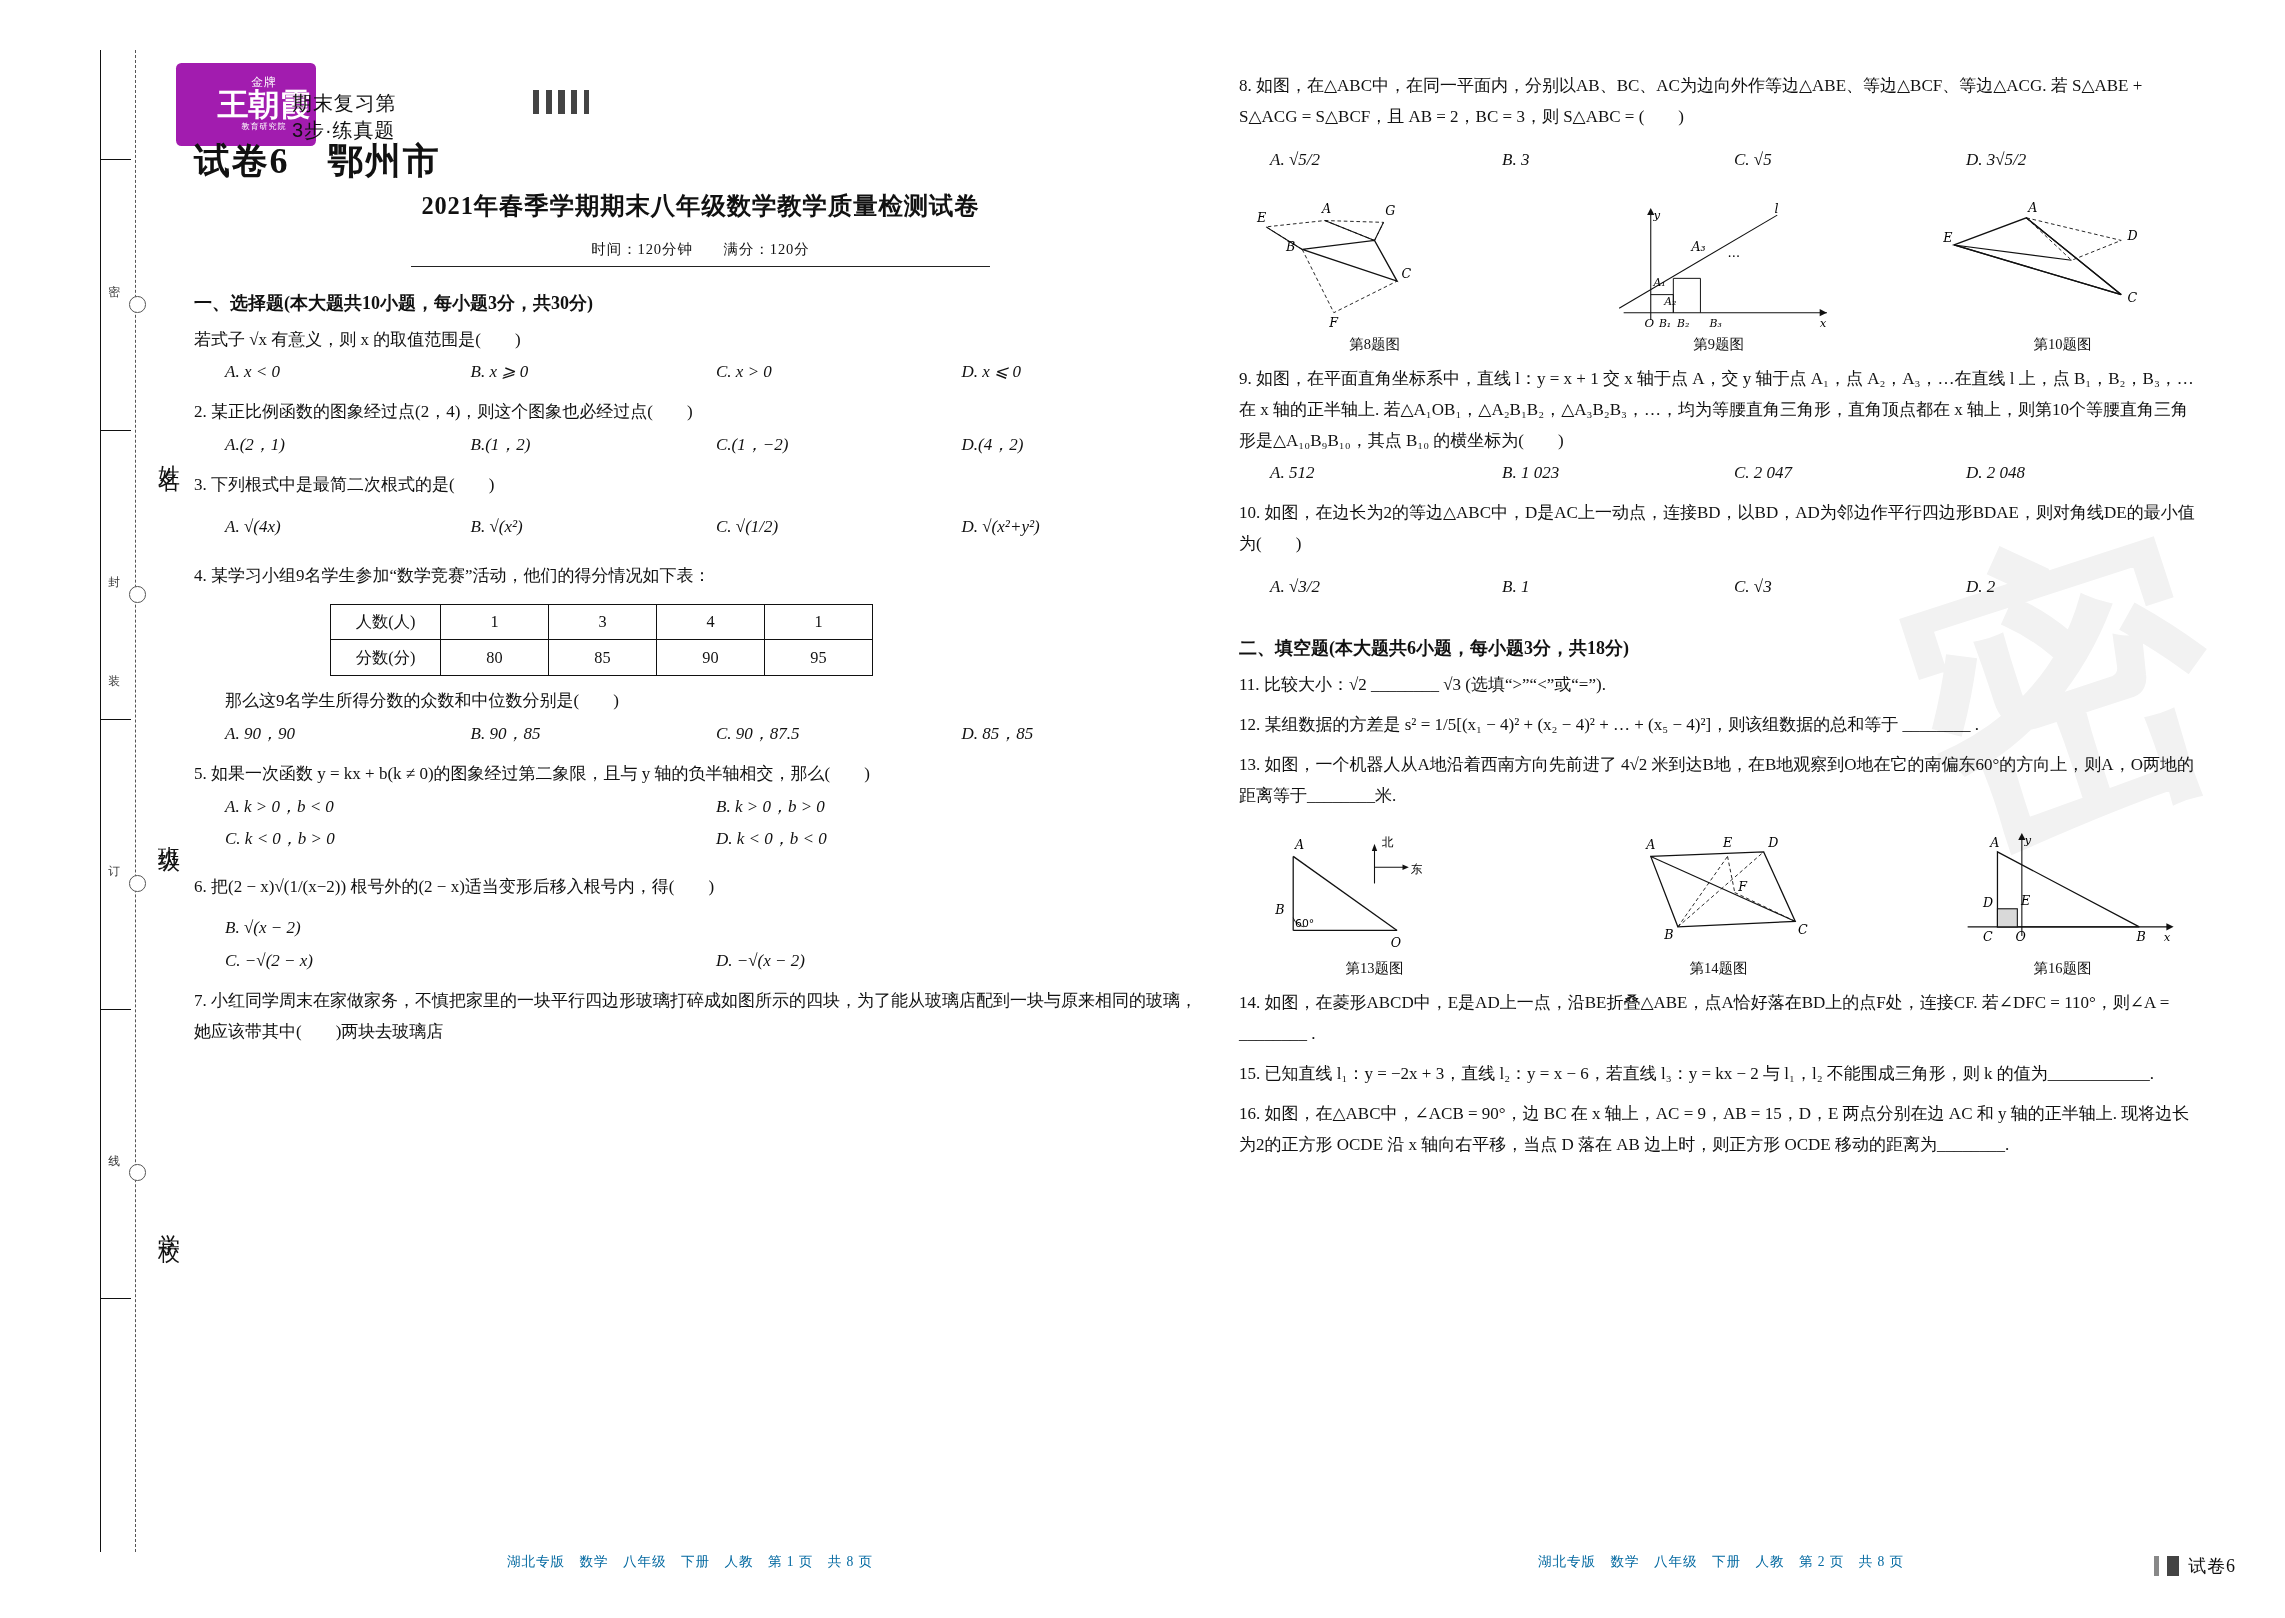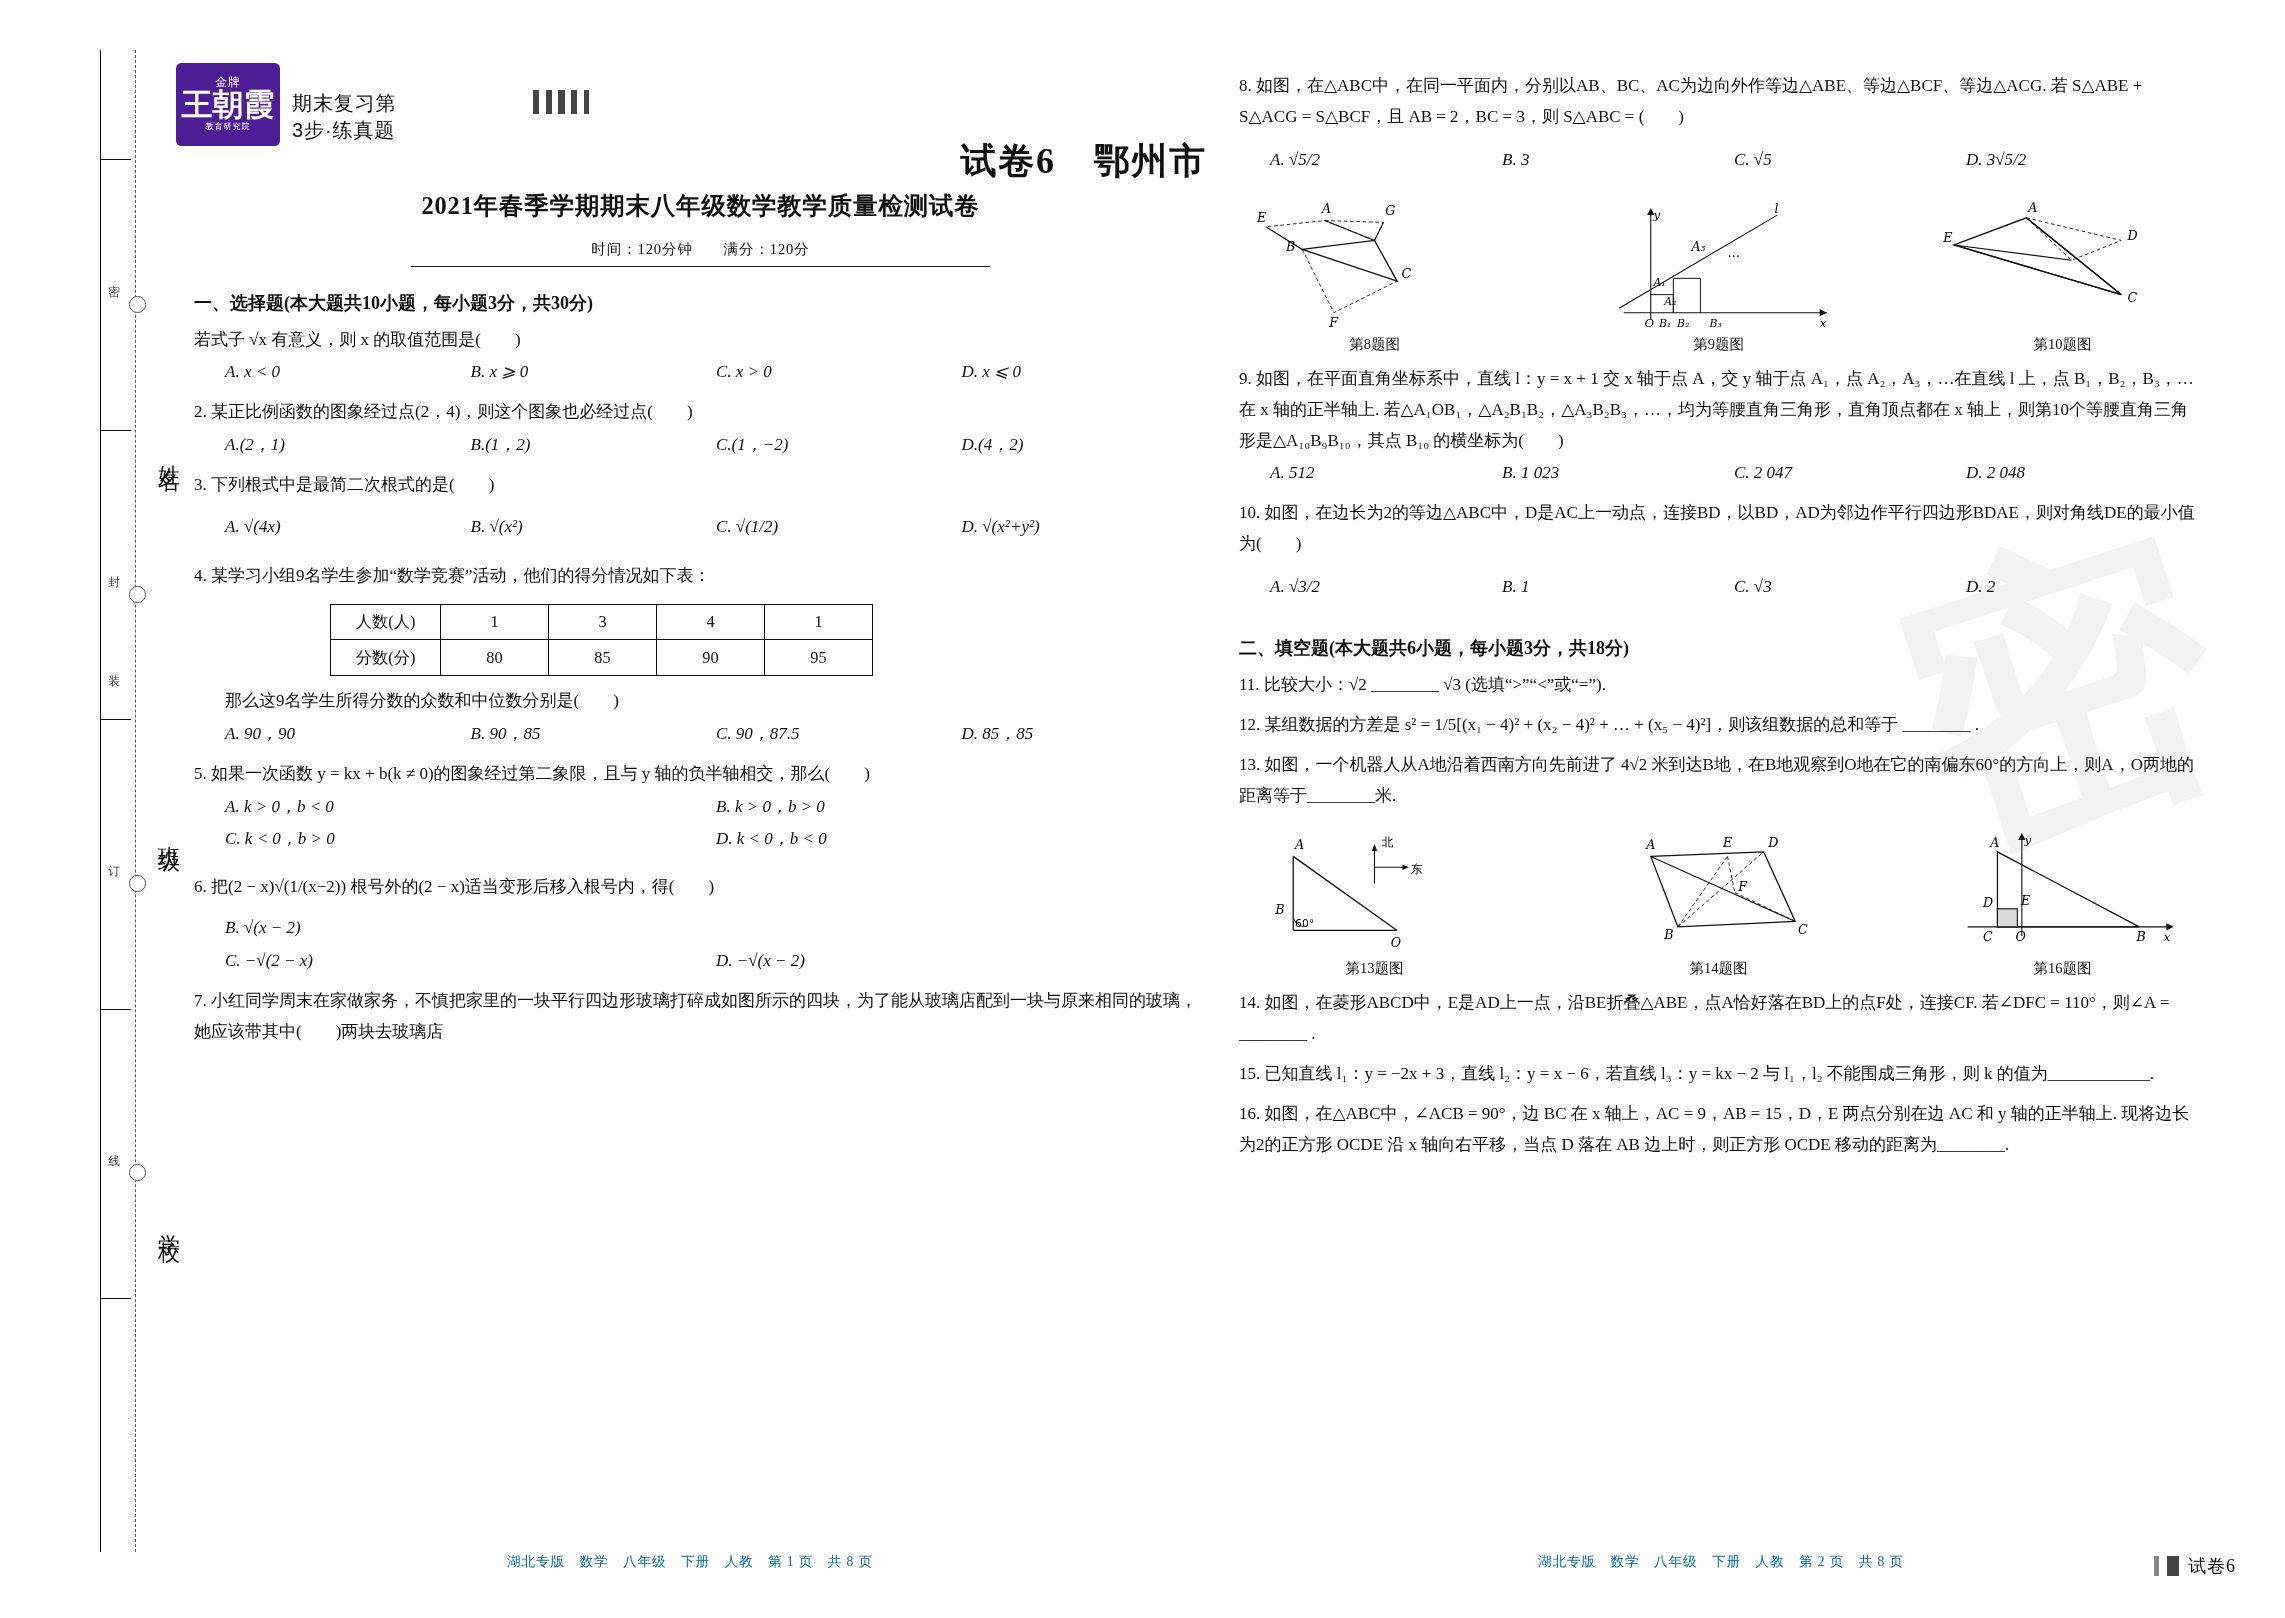--- a/index.html
+++ b/index.html
@@ -42,37 +42,38 @@
 
   
   .col{position:absolute;top:54px;}
   .col-left{left:194px;width:1013px;}
   .col-right{left:1239px;width:959px;}
 
   
   .logo-wrap{position:absolute;left:176px;top:63px;width:226px;height:86px;}
   .logo-badge{
     position:absolute;left:0;top:0;width:104px;height:83px;
-    background:#4c1d95;border-radius:5.4px;color:#fff;
+    background:#a21caf;border-radius:5.4px;color:#fff;
     display:flex;align-items:center;justify-content:center;
     flex-direction:column;
+    padding-left:36px;
   }
   .logo-badge .crown{font-size:11.8px;line-height:11px;letter-spacing:0.9px;}
   .logo-badge .big{font-size:31px;font-weight:bold;line-height:33px;font-family:"DejaVu Serif",serif;}
   .logo-badge .sub{font-size:8.1px;letter-spacing:0.9px;}
   .logo-text{
     position:absolute;left:116px;top:27px;font-size:20px;letter-spacing:0.9px;color:#111;
     font-family:"Liberation Sans",sans-serif;
   }
   .logo-bars{position:absolute;left:357px;top:27px;width:56px;height:23.5px;
     background:repeating-linear-gradient(90deg,#444 0 6.3px,#fff 6.3px 12.7px);}
 
   
   .paper-title{
-    text-align:right;font-size:36px;font-weight:bold;letter-spacing:1.8px;margin-top:83px;
+    text-align:left;font-size:36px;font-weight:bold;letter-spacing:1.8px;margin-top:83px;
   }
   .paper-subtitle{
     text-align:center;font-size:24.4px;font-weight:bold;margin-top:4px;letter-spacing:0.9px;
   }
   .paper-meta{
     text-align:center;font-size:14.5px;margin-top:18px;letter-spacing:0.9px;
   }
   .rule{
     margin:7.2px auto 0;width:579px;border-top:0.9px solid #222;
   }

